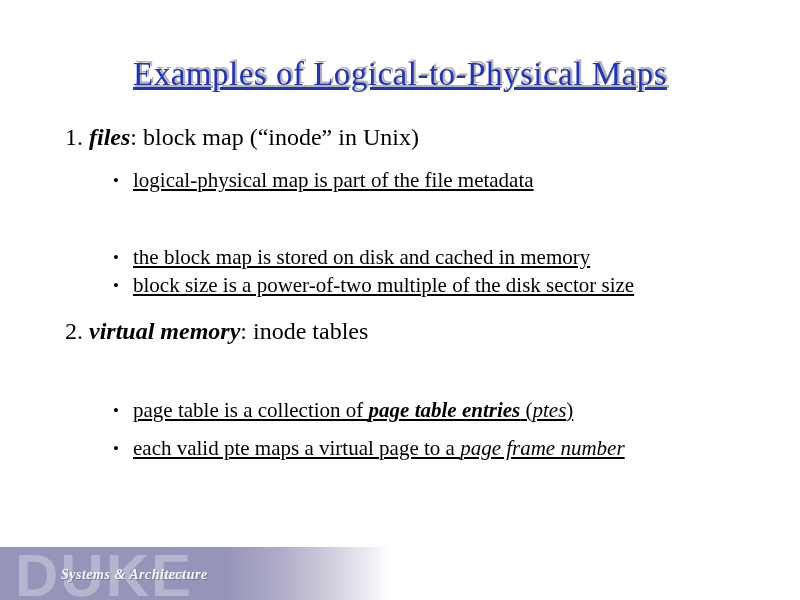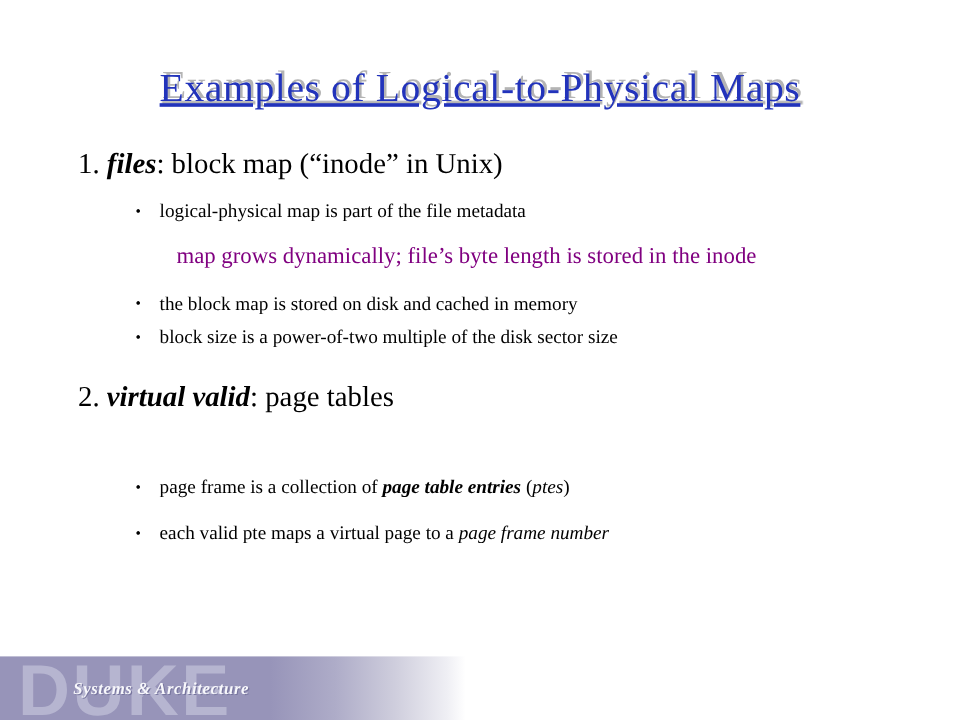--- a/index.html
+++ b/index.html
@@ -26,22 +26,23 @@
   .heading {
     position:absolute;
     left:65px;
     font-size:24px;
     white-space:pre-wrap;
   }
   .heading .term { font-weight:bold; font-style:italic; }
   .bullet {
     position:absolute;
     left:113px;
-    font-size:16px;
+    font-size:21px;
     white-space:pre-wrap;
+    text-decoration:underline;
   }
   .dot {
     display:inline-block;
     width:20px;
     font-size:0.8em;
     vertical-align:0.05em;
   }
   .subnote {
     position:absolute;
     left:147px;
@@ -86,30 +87,29 @@
 <body>
 
 <div class="slide">
 
   <h1 class="title">Examples of Logical-to-Physical Maps</h1>
 
   <div class="heading" style="top:124px;"><span>1. </span><span class="term">files</span><span>: block map (“inode” in Unix)</span></div>
 
   <div class="bullet" style="top:168px;"><span class="dot">•</span><span>logical-physical map is part of the file metadata</span></div>
 
-  <div class="subnote" style="top:203px;">map grows dynamically; file’s byte length is stored in the inode</div>
 
   <div class="bullet" style="top:245px;"><span class="dot">•</span><span>the block map is stored on disk and cached in memory</span></div>
 
   <div class="bullet" style="top:273px;"><span class="dot">•</span><span>block size is a power-of-two multiple of the disk sector size</span></div>
 
-  <div class="heading" style="top:318px;"><span>2. </span><span class="term">virtual valid</span><span>: page tables</span></div>
+  <div class="heading" style="top:318px;"><span>2. </span><span class="term">virtual memory</span><span>: inode tables</span></div>
 
 
-  <div class="bullet" style="top:398px;"><span class="dot">•</span><span>page frame is a collection of </span><span class="bit">page table entries</span><span> (</span><span class="it">ptes</span><span>)</span></div>
+  <div class="bullet" style="top:398px;"><span class="dot">•</span><span>page table is a collection of </span><span class="bit">page table entries</span><span> (</span><span class="it">ptes</span><span>)</span></div>
 
   <div class="bullet" style="top:436px;"><span class="dot">•</span><span>each valid pte maps a virtual page to a </span><span class="it">page frame number</span></div>
 
   <div class="banner">
     <span class="duke">DUKE</span>
     <span class="caption">Systems &amp; Architecture</span>
   </div>
 
 </div>
 

